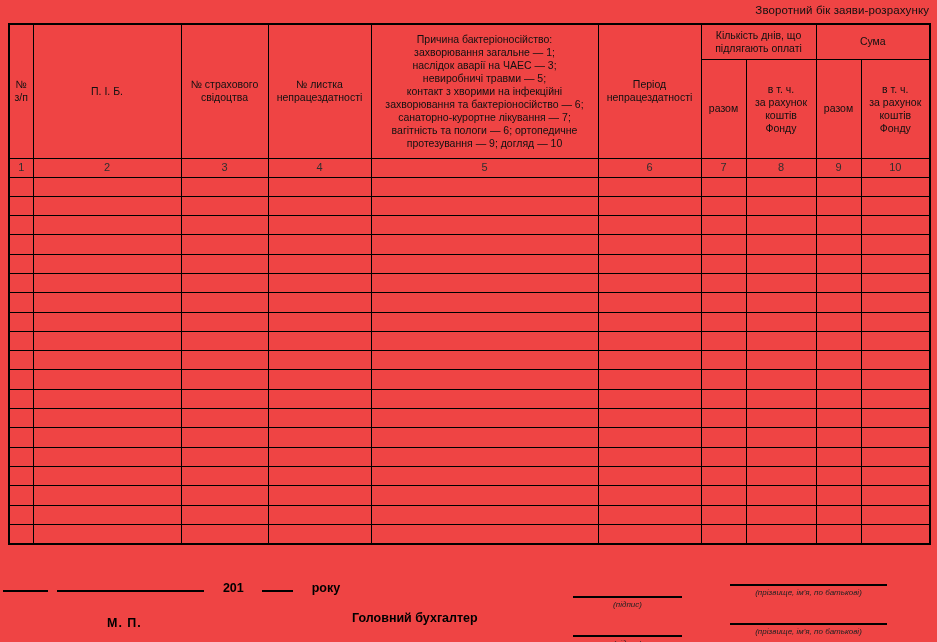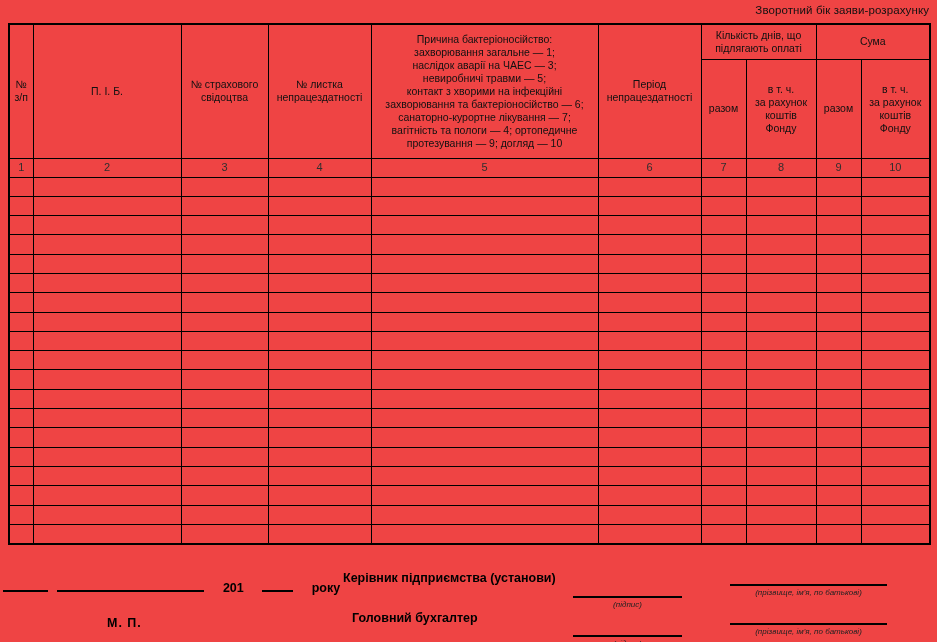--- a/index.html
+++ b/index.html
@@ -71,21 +71,21 @@
         <th rowspan="2">№ страхового свідоцтва</th>
         <th rowspan="2">№ листка непрацездатності</th>
         <th rowspan="2" class="cause">
           <span>Причина бактеріоносійство:</span>
           <span>захворювання загальне — 1;</span>
           <span>наслідок аварії на ЧАЕС — 3;</span>
           <span>невиробничі травми — 5;</span>
           <span>контакт з хворими на інфекційні</span>
           <span>захворювання та бактеріоносійство — 6;</span>
           <span>санаторно-курортне лікування — 7;</span>
-          <span>вагітність та пологи — 4; ортопедичне</span>
+          <span>вагітність та пологи — 6; ортопедичне</span>
           <span>протезування — 9; догляд — 10</span>
         </th>
         <th rowspan="2">Період непрацездатності</th>
         <th colspan="2">Кількість днів, що підлягають оплаті</th>
         <th colspan="2">Сума</th>
       </tr>
       <tr class="sub-row">
         <th>разом</th>
         <th class="fund">
           <span>в т. ч.</span>
@@ -348,21 +348,20 @@
 
   <div class="footer-el date-row">
     <span class="blank w45"></span>
     <span class="blank w147"></span>
     <span class="bold12">201</span>
     <span class="blank w31"></span>
     <span class="bold12">року</span>
   </div>
   <div class="footer-el seal">М. П.</div>
 
-  <div class="footer-el sig-label" style="top:571px;">Керівник підприємства (установи)</div>
   <div class="footer-el sig-line l1" style="top:584px;"></div>
   <div class="footer-el sig-caption l1" style="top:588px;">(підпис)</div>
   <div class="footer-el sig-line l2" style="top:584px;"></div>
   <div class="footer-el sig-caption l2" style="top:588px;">(прізвище, ім'я, по батькові)</div>
 
   <div class="footer-el sig-label" style="top:611px;padding-left:9px;">Головний бухгалтер</div>
   <div class="footer-el sig-line l1" style="top:623px;"></div>
   <div class="footer-el sig-caption l1" style="top:627px;">(підпис)</div>
   <div class="footer-el sig-line l2" style="top:623px;"></div>
   <div class="footer-el sig-caption l2" style="top:627px;">(прізвище, ім'я, по батькові)</div>

